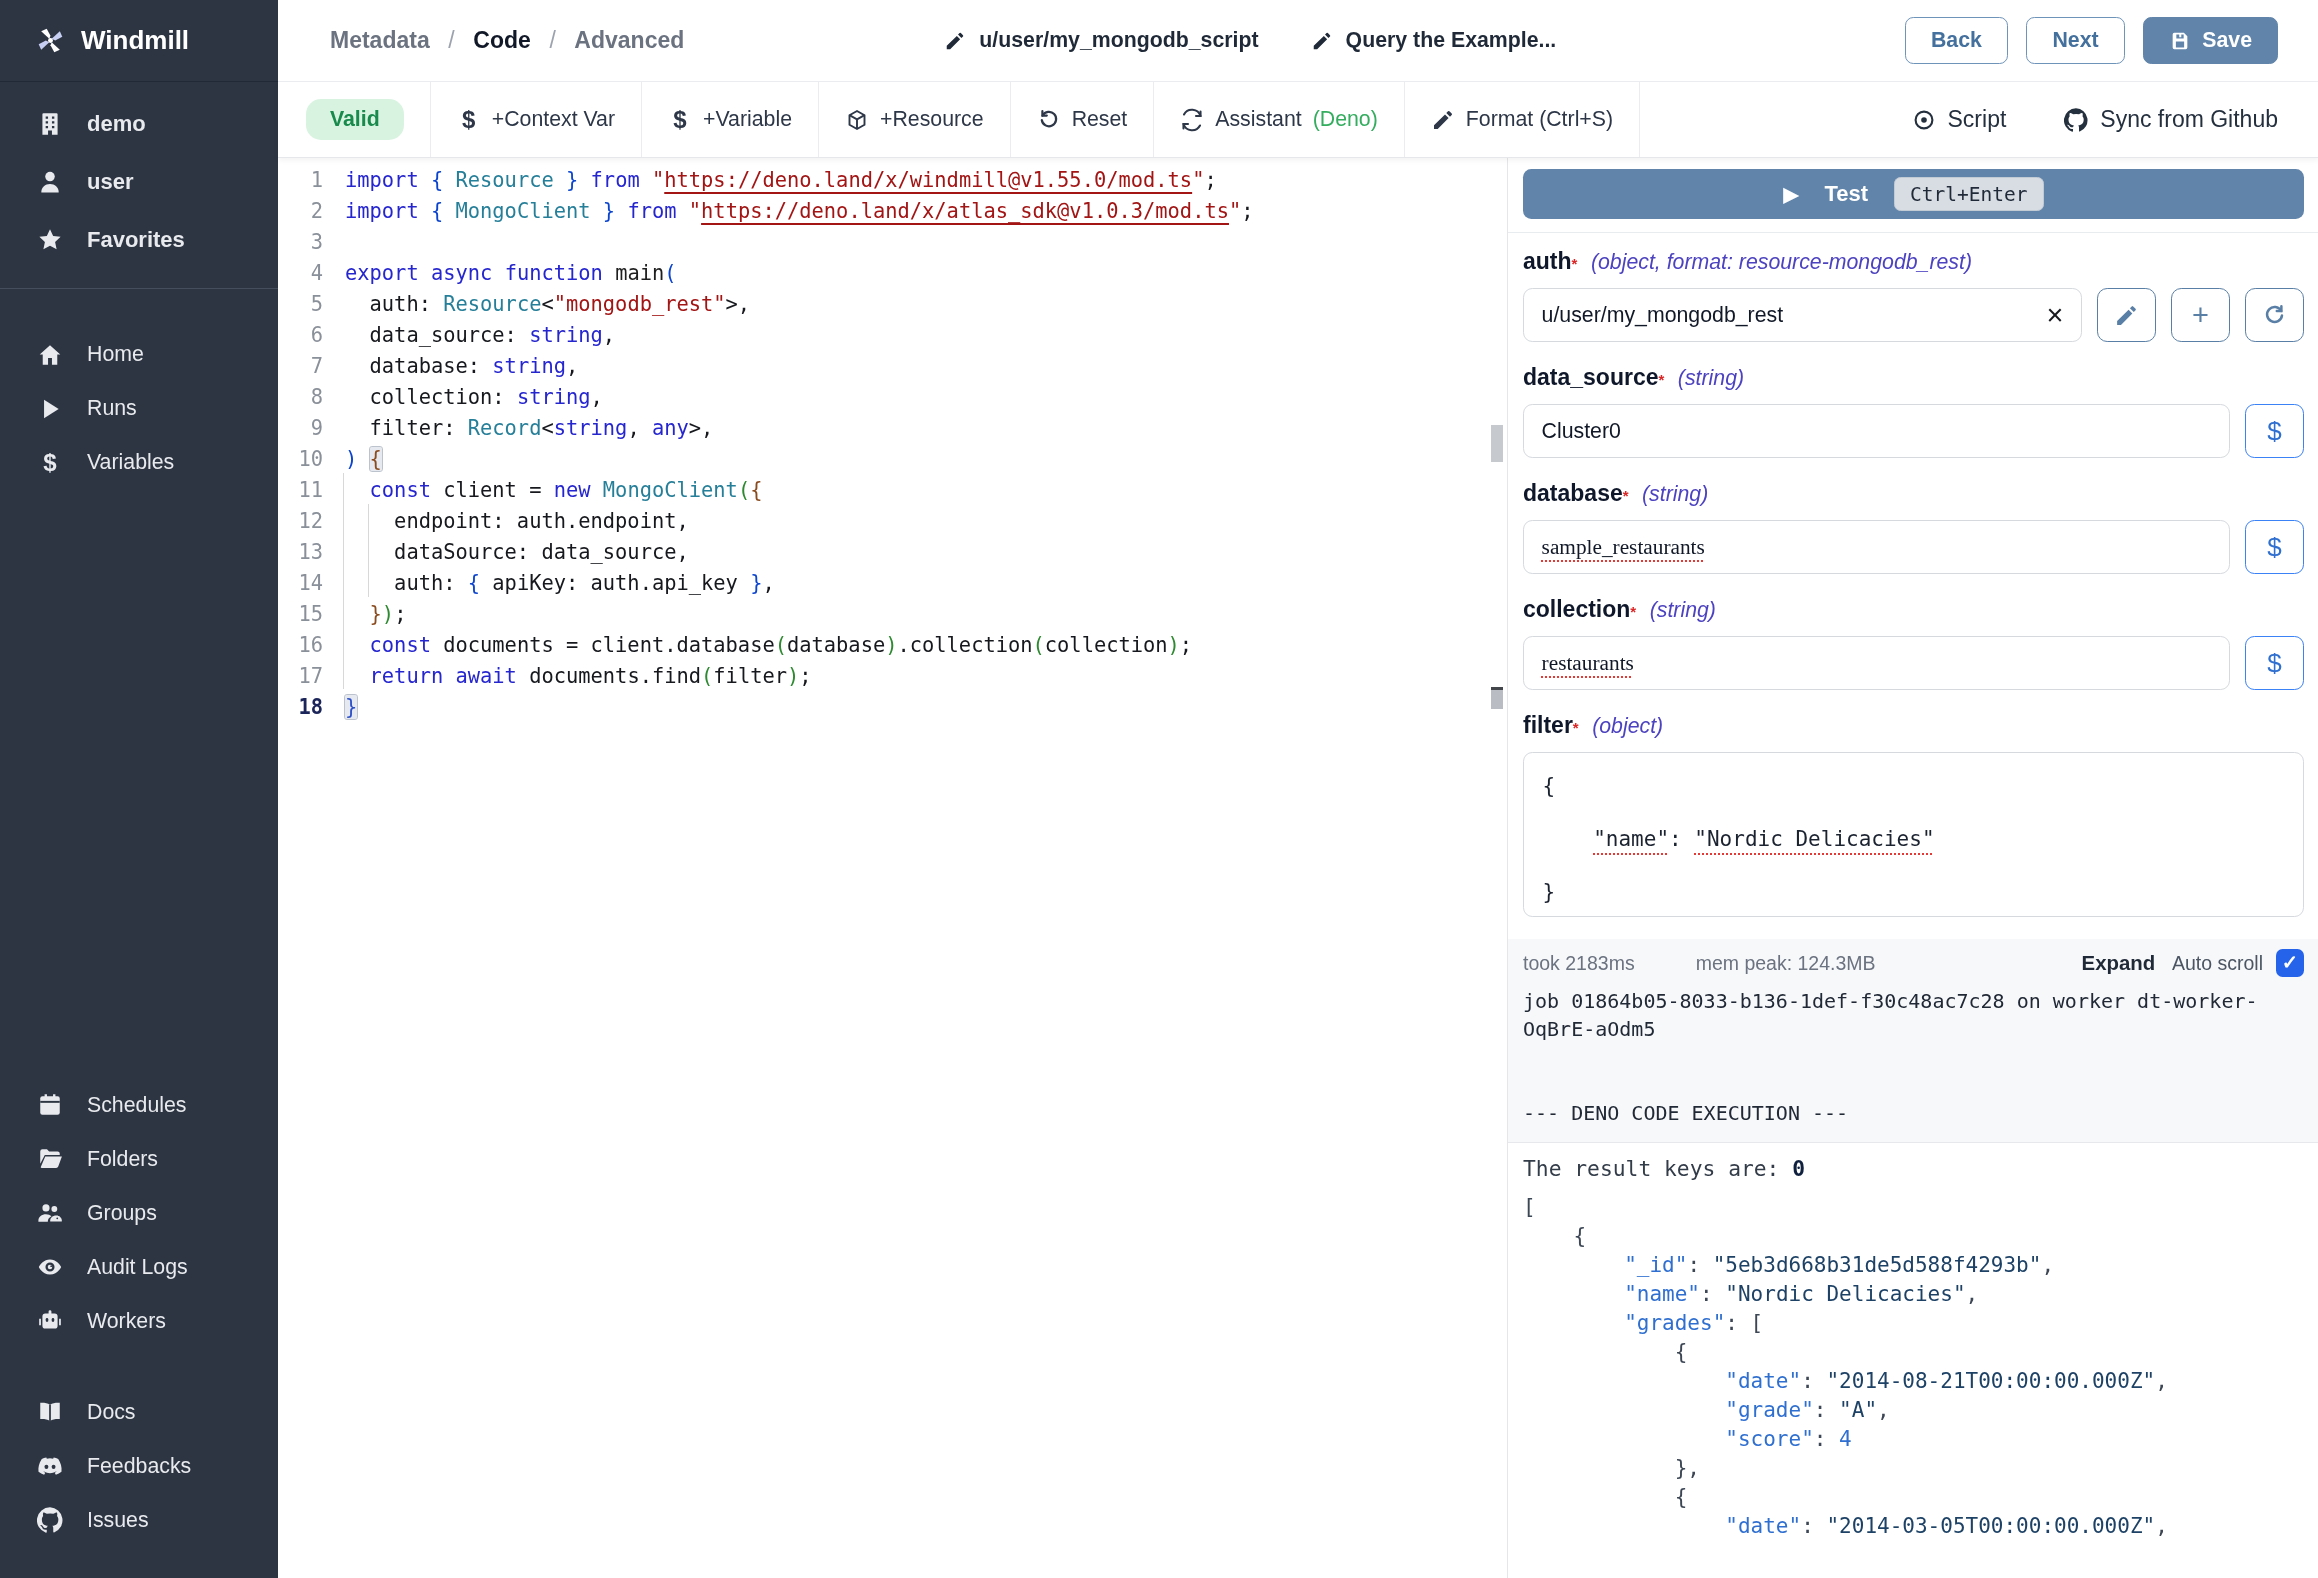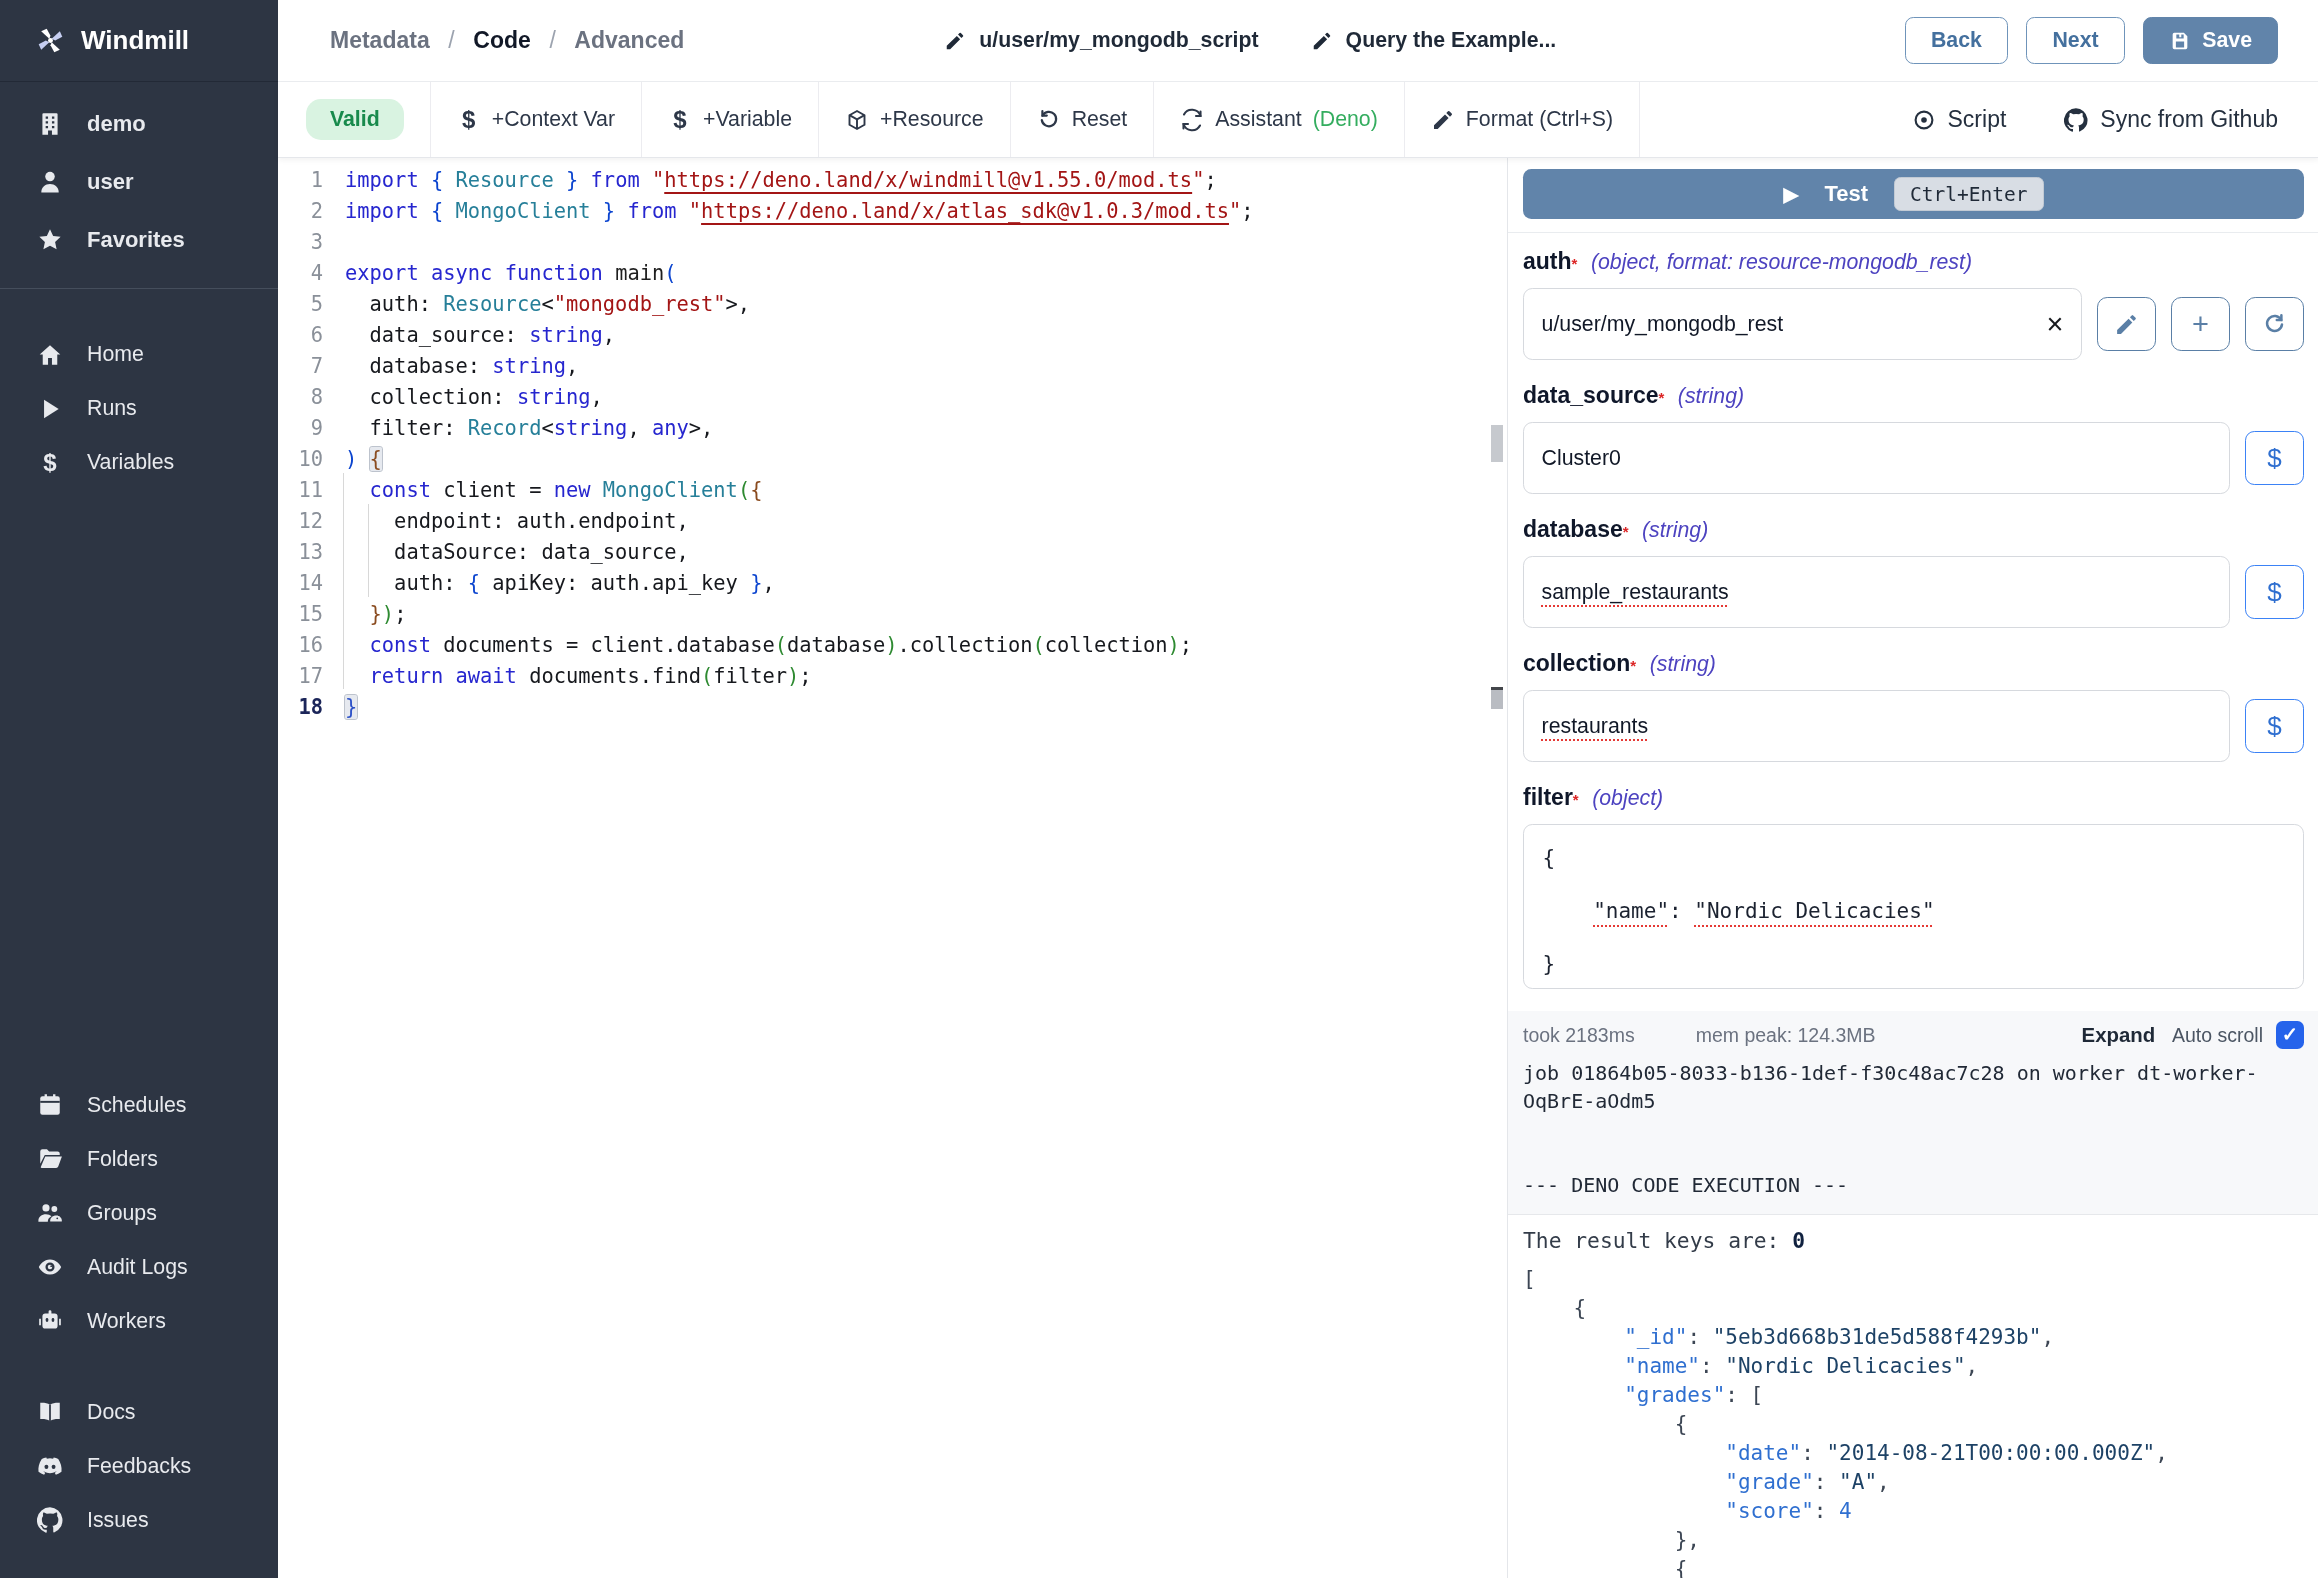--- a/index.html
+++ b/index.html
@@ -95,23 +95,23 @@
     display:flex;align-items:center;justify-content:center;gap:26px;font-size:22px;font-weight:600;cursor:pointer;}
   .btn-test .play{font-size:19.5px;}
   .kbd{background:#d8dde4;border:0.9px solid #c2cad4;border-radius:6.5px;color:#1f2937;
     font:400 19.5px "DejaVu Sans Mono",monospace;padding:4.6px 15px;font-weight:400;}
   .fields{padding:15px 15px 0;flex:none;}
   .field{margin-bottom:22px;}
   .f-label{font-size:23px;font-weight:700;color:#0f172a;}
   .f-req{color:#dc2626;font-weight:700;}
   .f-type{font-size:21.3px;font-style:italic;color:#4d43c0;font-weight:400;margin-left:9.3px;}
   .f-row{display:flex;gap:15px;margin-top:13px;align-items:center;}
-  .f-input{flex:1;height:72px;border:0.9px solid #d6d9de;border-radius:9.3px;background:#fff;
+  .f-input{flex:1;height:54px;border:0.9px solid #d6d9de;border-radius:9.3px;background:#fff;
     display:flex;align-items:center;padding:0 17.6px;font-size:21.3px;color:#111827;cursor:text;}
-  .misspell{text-decoration:underline dotted 2.3px #e53935;text-underline-offset:6.5px;}
+  .misspell{text-decoration:underline dotted 2.3px #e53935;text-underline-offset:6.5px;font-family:Liberation Serif, serif;}
   .clear-x{margin-left:auto;font-size:29px;line-height:1;color:#16181d;cursor:pointer;background:none;border:none;}
   .icon-btn{width:59px;height:54px;flex:none;border:1.6px solid #5a7fa6;border-radius:10.2px;background:#fff;
     color:#5a7fa6;display:flex;align-items:center;justify-content:center;cursor:pointer;}
   .icon-btn .icon{width:25px;height:25px;}
   .icon-btn .tglyph{font-size:29px;font-weight:400;}
   .dollar-btn{width:59px;height:54px;flex:none;border:1.6px solid #3b82f6;border-radius:9.3px;background:#fff;
     color:#2f6fd0;font-size:26px;font-weight:500;display:flex;align-items:center;justify-content:center;cursor:pointer;}
   .f-json{border:0.9px solid #d6d9de;border-radius:9.3px;margin-top:13px;height:165px;padding:7.4px 18.6px;
     font:400 21px/53px "DejaVu Sans Mono",monospace;color:#1b2230;white-space:pre;cursor:text;}
   .tk-fp{color:#1b2230;}

